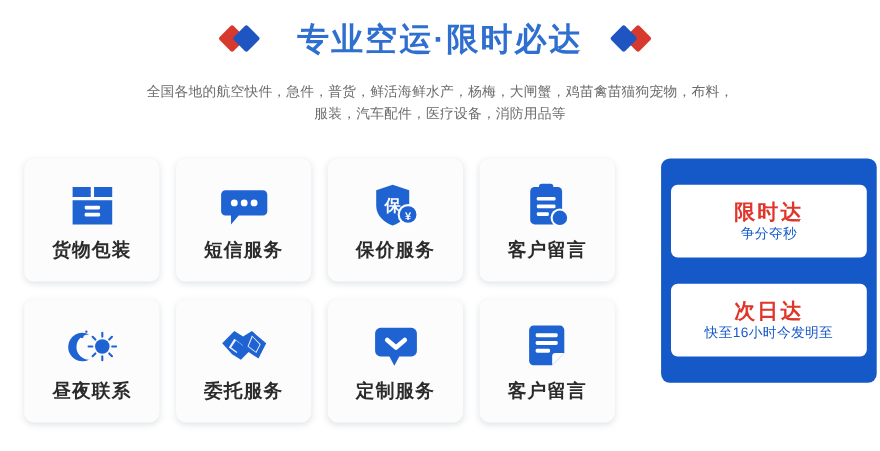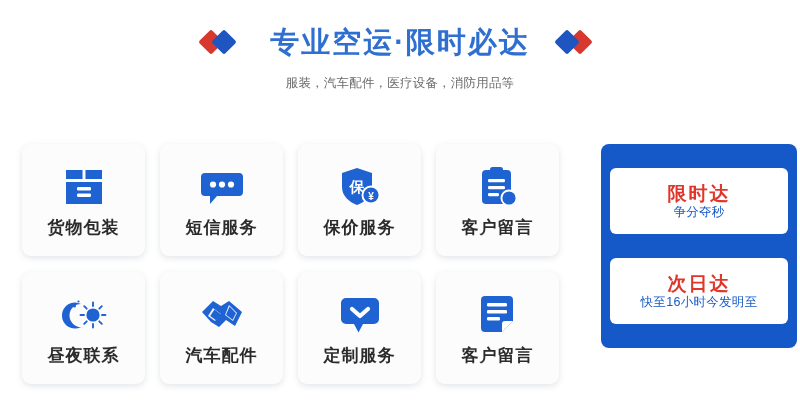--- a/index.html
+++ b/index.html
@@ -15,21 +15,20 @@
     position: relative;
   }
 
   
   .header {
     padding-top: 22px;
     text-align: center;
   }
   .title-row {
     display: flex;
-    align-items: center;
     justify-content: center;
     gap: 26px;
     height: 40px;
   }
   .title-text {
     font-size: 29px;
     font-weight: bold;
     color: #2f6fd0;
     letter-spacing: 2px;
     line-height: 1;
@@ -170,20 +169,21 @@
 
     <span class="title-text">专业空运·限时必达</span>
 
     <span class="diamond-pair pair-right">
       <span class="diamond d-blue"></span>
       <span class="diamond d-red"></span>
     </span>
   </div>
 
   <div class="subtitle">
+    <div>全国各地的航空快件，急件，普货，鲜活海鲜水产，杨梅，大闸蟹，鸡苗禽苗猫狗宠物，布料，</div>
     <div>服装，汽车配件，医疗设备，消防用品等</div>
   </div>
 </div>
 
 <div class="main">
 
   <div class="cards-grid">
 
     <div class="card">
       <span class="card-icon">
@@ -263,21 +263,21 @@
     <div class="card">
       <span class="card-icon">
         <svg width="46" height="42" viewBox="0 0 46 42" fill="none">
           <path d="M3 18 L14 7 L22 12 L30 7 L43 18 L36 32 L27 26 L20 33 L12 28 Z" fill="#1f63d2"></path>
           <path d="M14 14 L22 20 L16 27 L9 22 Z" fill="#ffffff" opacity="0.92"></path>
           <path d="M15.5 15.5 L22.5 20.8 L17 26.2 L11.2 22 Z" fill="#1f63d2"></path>
           <path d="M30 11 L38 19 L34 27 L26 21 Z" fill="#ffffff" opacity="0.92"></path>
           <path d="M30.6 12.4 L37 19.2 L33.6 25.8 L27 20.8 Z" fill="#1f63d2"></path>
         </svg>
       </span>
-      <span class="card-label">汽车配件</span>
+      <span class="card-label">委托服务</span>
     </div>
 
     <div class="card">
       <span class="card-icon">
         <svg width="44" height="42" viewBox="0 0 44 42" fill="none">
           <path d="M8 4 H36 A5 5 0 0 1 41 9 V25 A5 5 0 0 1 36 30 H25 L20.5 38.5 L16 30 H8 A5 5 0 0 1 3 25 V9 A5 5 0 0 1 8 4 Z" fill="#1f63d2"></path>
           <path d="M14 15 L22 22 L30 15" stroke="#ffffff" stroke-width="4.2" stroke-linecap="round" stroke-linejoin="round" fill="none"></path>
         </svg>
       </span>
       <span class="card-label">定制服务</span>

